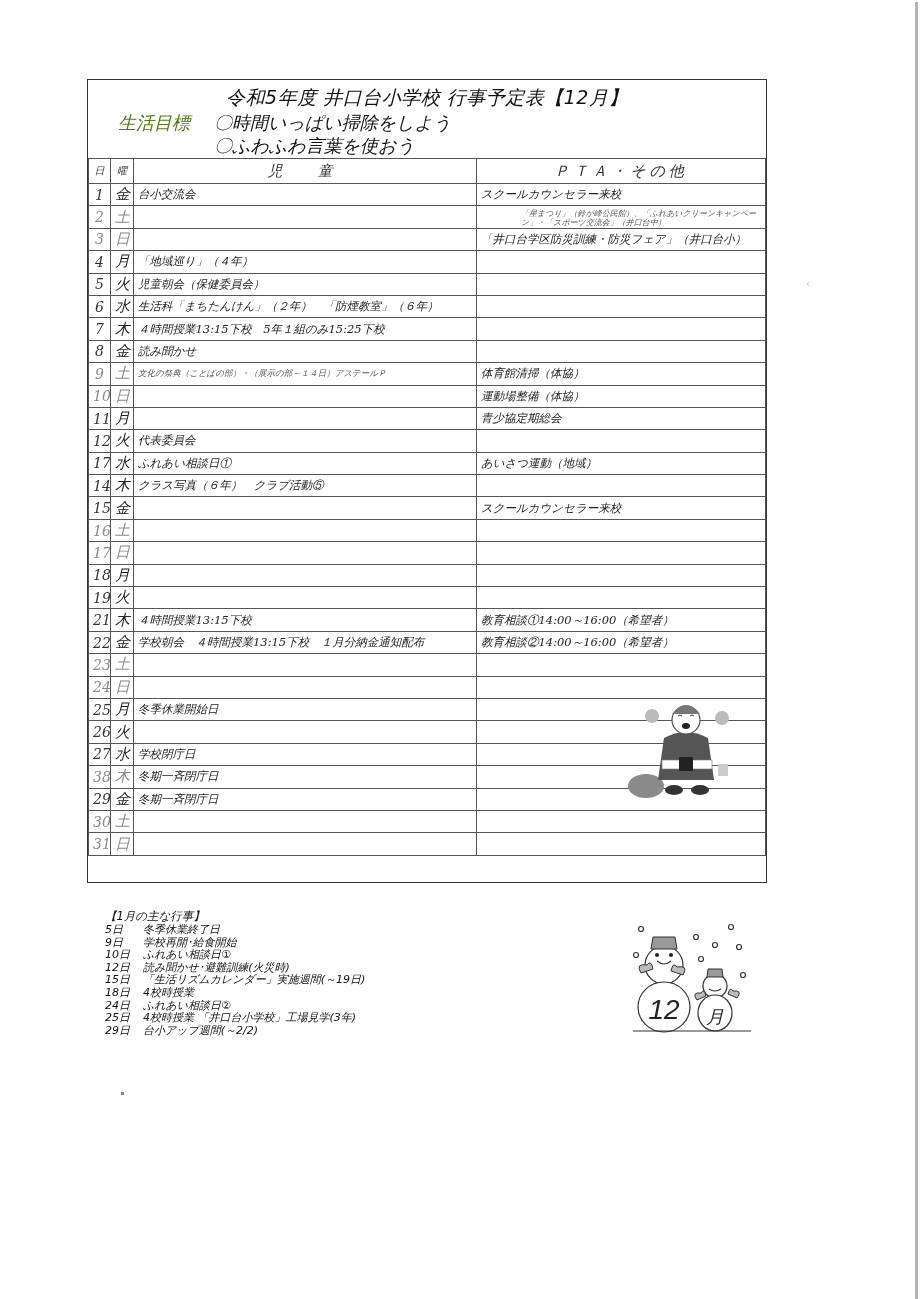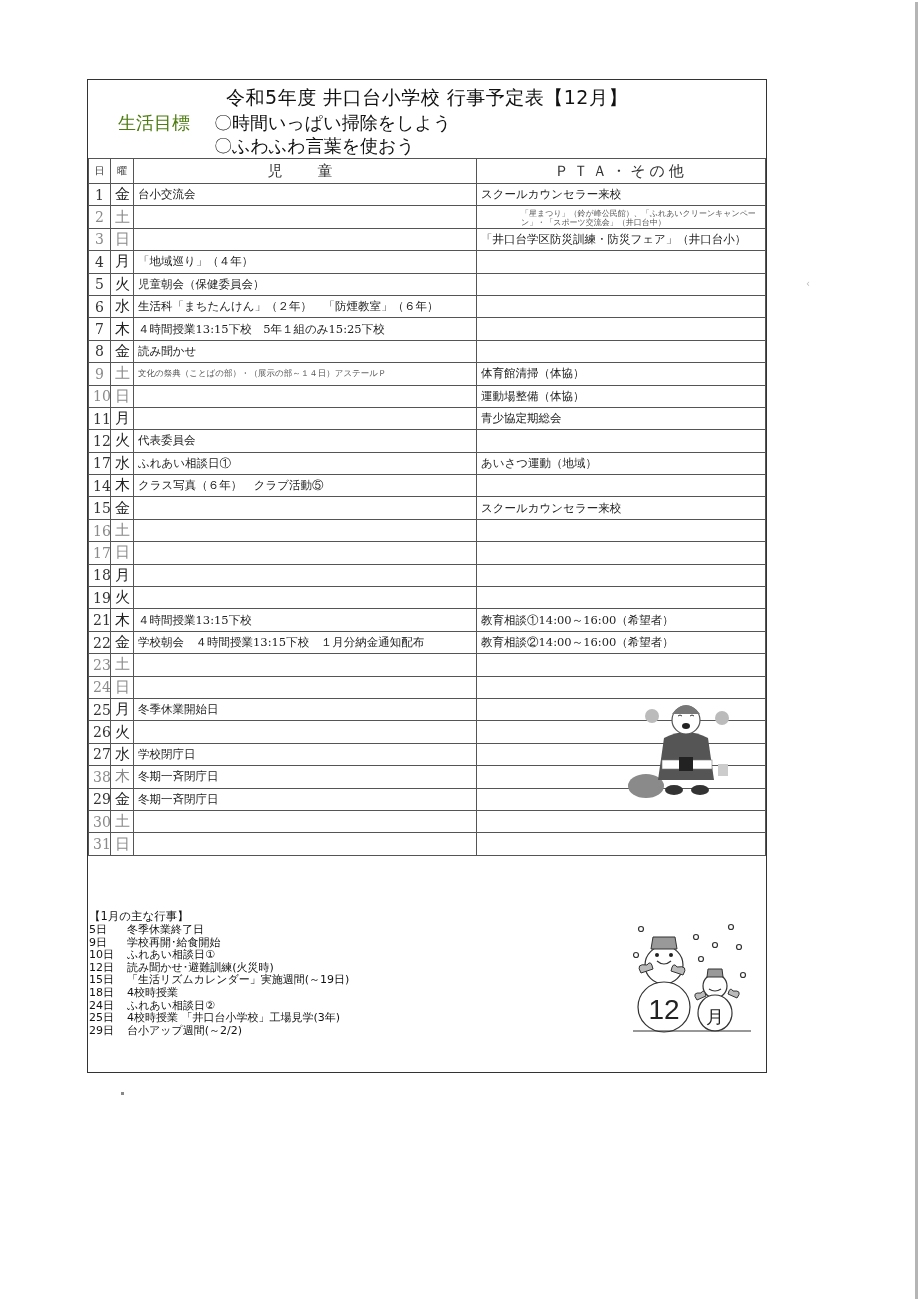--- a/index.html
+++ b/index.html
@@ -15,23 +15,24 @@
       position: absolute; left: 915px; top: 2px; width: 3px; height: 1297px;
       background: #b5b5b5;
     }
     .scan-mark {
       position: absolute; left: 806px; top: 278px; font-size: 10px; color: #bbb;
     }
     .scan-dot {
       position: absolute; left: 121px; top: 1092px; width: 3px; height: 3px; background: #888;
     }
     .sheet {
-      position: absolute; left: 87px; top: 79px; width: 680px; height: 994px;
+      position: absolute; left: 87px; top: 79px; width: 680px; height: 804px;
       border: 1.5px solid #333;
       box-sizing: border-box;
+      font-style: italic;
     }
     .title-block {
       position: absolute; left: 0; top: 0; width: 100%; height: 79px;
       border-bottom: 1.5px solid #333; box-sizing: border-box;
     }
     .title {
       position: absolute; left: 0; width: 100%; top: 5px; text-align: center;
       font-size: 19px; letter-spacing: 0.5px; color: #111;
     }
     .goal-label {
@@ -60,21 +61,21 @@
     td.wd { text-align: center; font-size: 15px; color: #222; padding: 0; }
     td.wd.light, td.day.light { color: #8a8a8a; }
     td.ev { font-size: 11.5px; color: #222; }
     td.ev.small { font-size: 8.5px; color: #555; }
     td.ev.tiny { font-size: 8px; line-height: 9px; white-space: normal; color: #555; padding-top: 1px; padding-left: 44px; }
     col.c-day { width: 22px; }
     col.c-wd { width: 23px; }
     col.c-kids { width: 343px; }
 
     .jan-box {
-      position: absolute; left: 0; top: 828px; width: 100%; height: 165px;
+      position: absolute; left: 16px; top: 828px; width: 100%; height: 165px;
     }
     .jan-title { position: absolute; left: 1px; top: 1px; font-size: 11.5px; color: #111; }
     .jan-list { position: absolute; left: 1px; top: 16px; margin: 0; padding: 0; list-style: none; }
     .jan-list li { font-size: 11px; line-height: 12.6px; color: #111; white-space: nowrap; }
     .jan-list .d { display: inline-block; width: 30px; text-align: left; margin-right: 8px; }
 
     .santa { position: absolute; left: 538px; top: 618px; width: 120px; height: 100px; }
     .snowman { position: absolute; left: 545px; top: 835px; width: 125px; height: 120px; }
   </style>
 </head>

